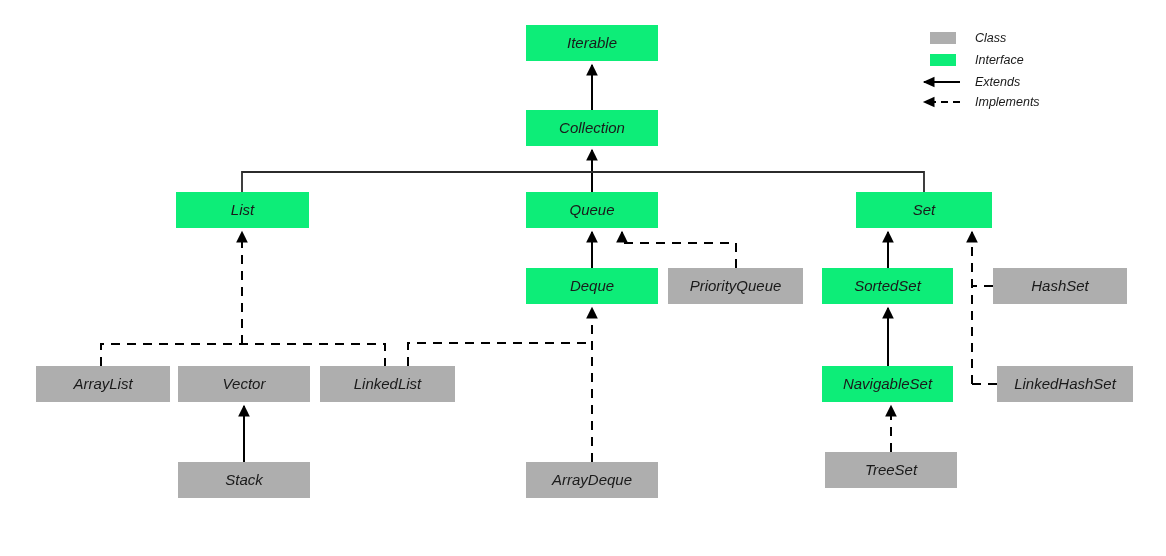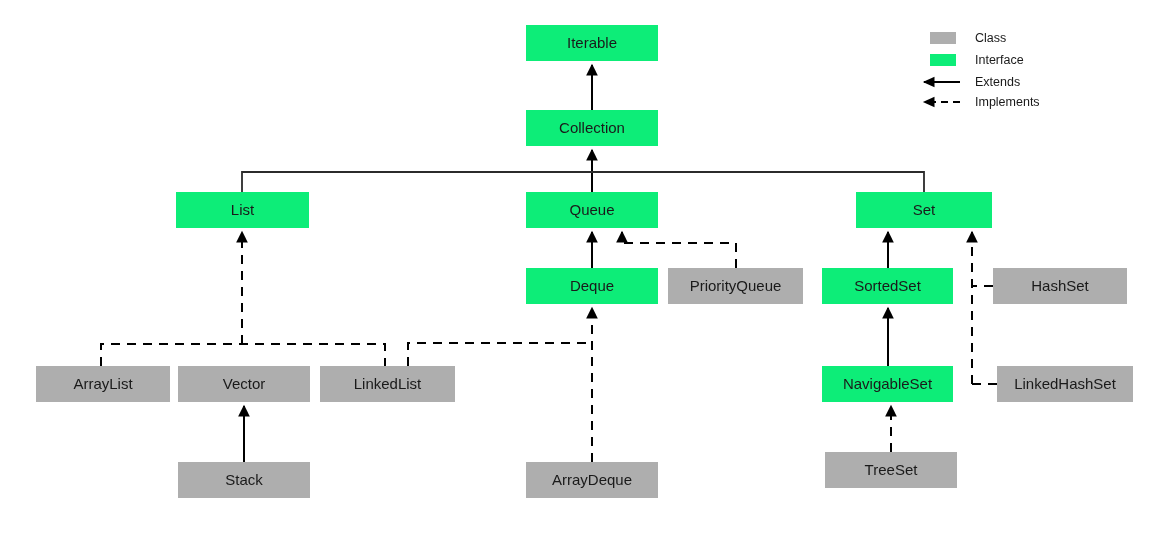--- a/index.html
+++ b/index.html
@@ -12,20 +12,21 @@
     width: 1166px;
     height: 556px;
     font-family: "Liberation Sans", sans-serif;
     overflow: hidden;
     position: relative;
   }
   #diagram-root {
     position: relative;
     width: 1166px;
     height: 433px;
+    font-style: italic;
   }
   svg#diagram-svg {
     position: absolute;
     left: 0;
     top: 0;
     width: 1166px;
     height: 556px;
     display: block;
   }
   .node-label {

